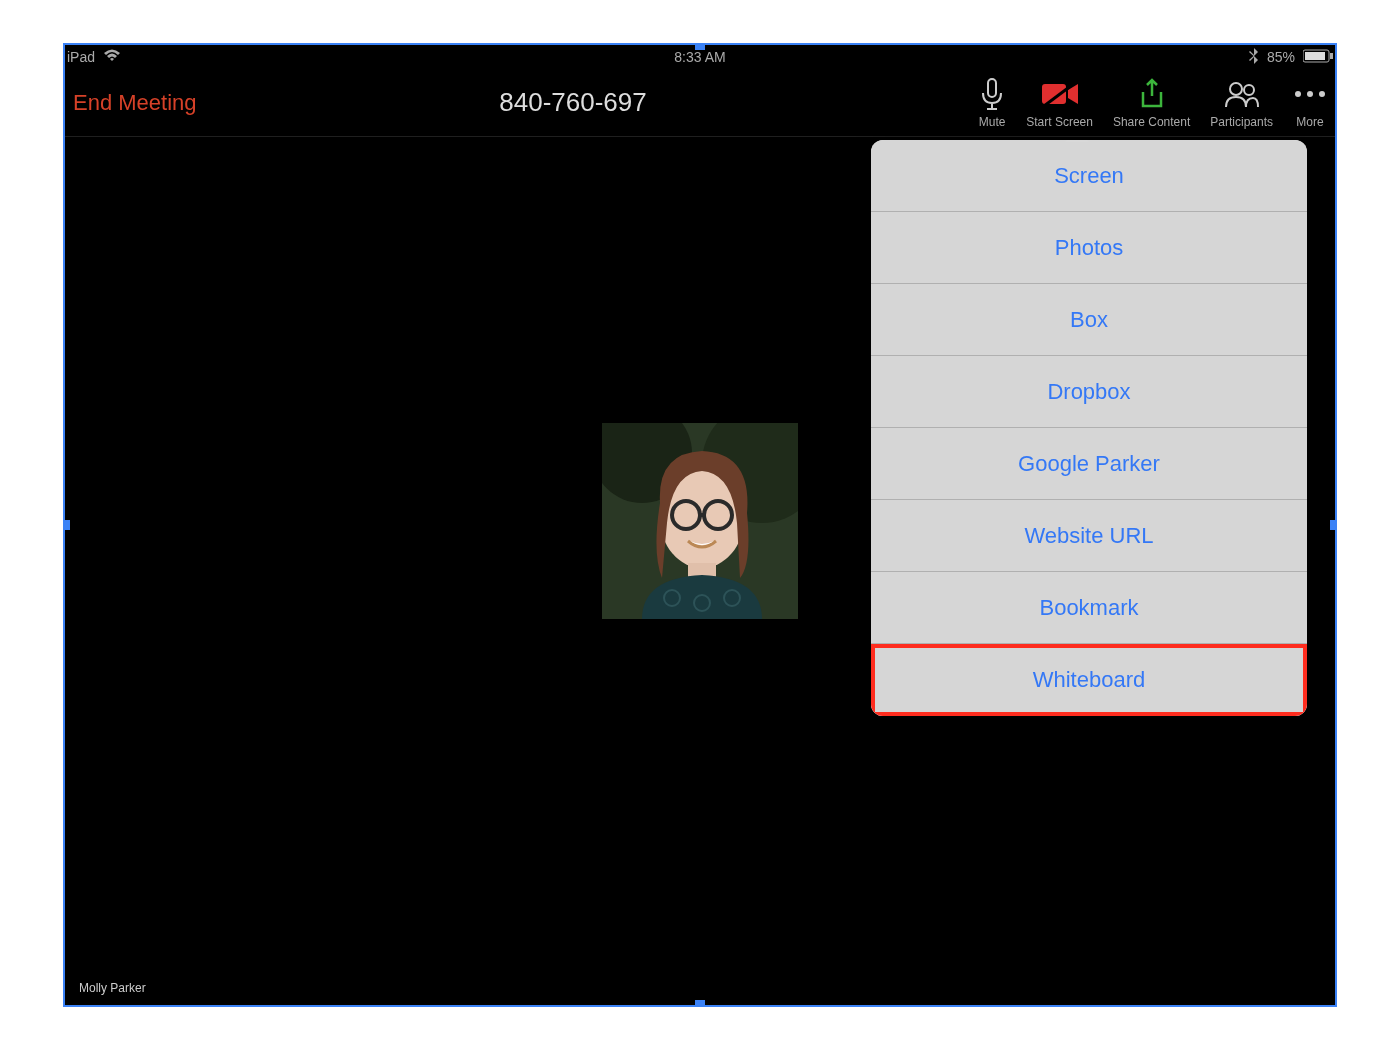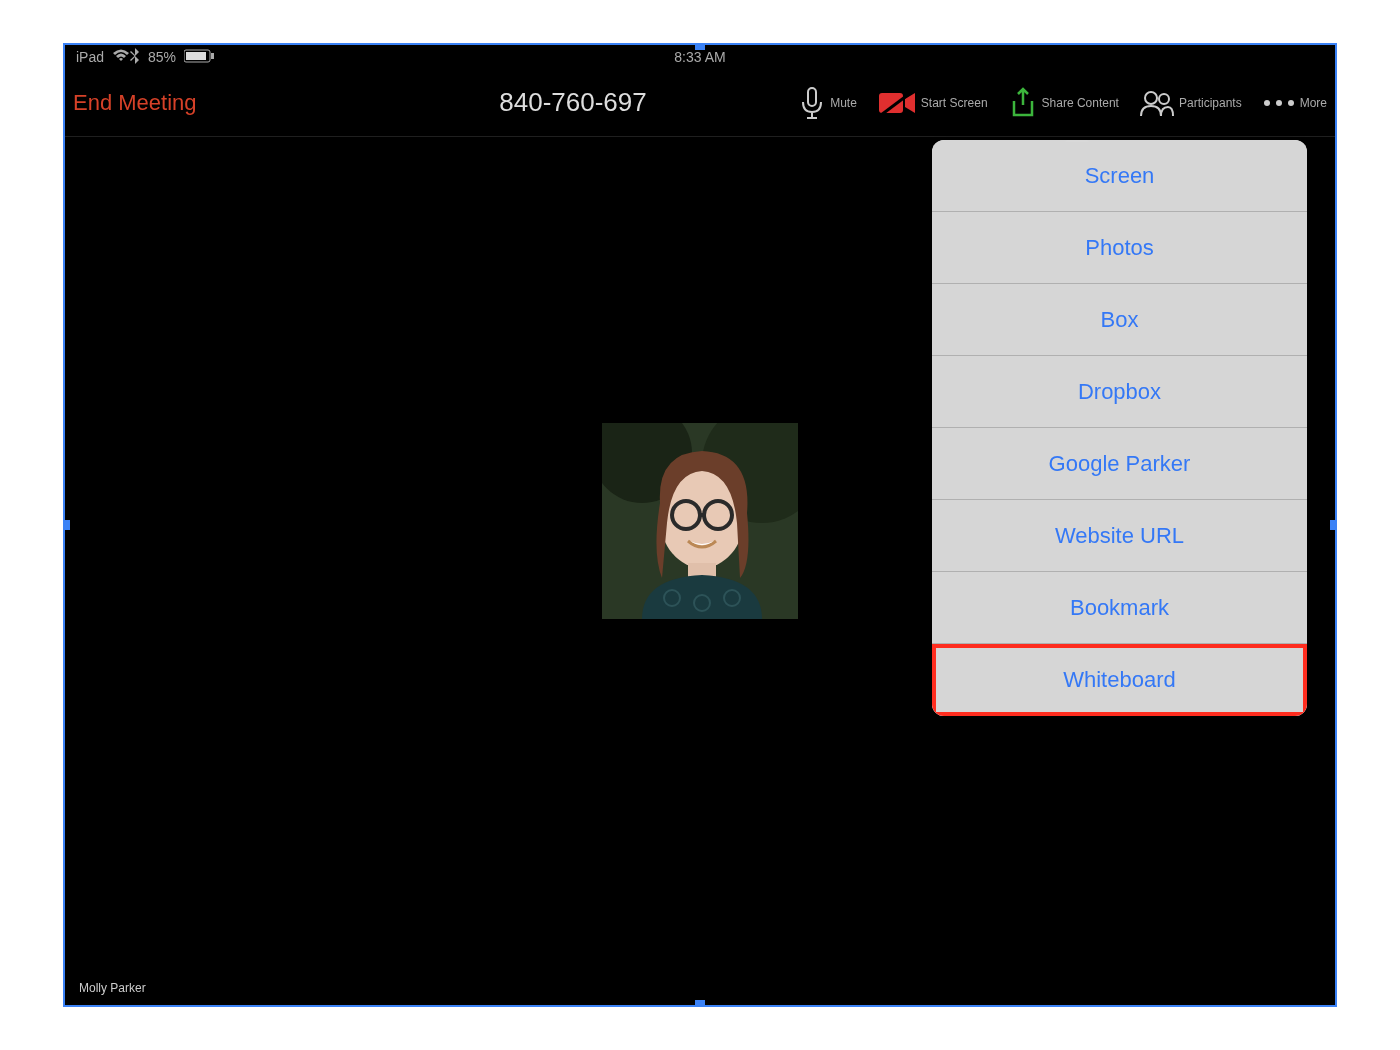--- a/index.html
+++ b/index.html
@@ -33,22 +33,23 @@
     }
     .sh-t { top: -5px; left: 50%; transform: translateX(-50%); }
     .sh-b { bottom: -5px; left: 50%; transform: translateX(-50%); }
     .sh-l { left: -5px; top: 50%; transform: translateY(-50%); }
     .sh-r { right: -5px; top: 50%; transform: translateY(-50%); }
 
     
     .status-bar {
       height: 24px;
       display: flex;
-      align-items: center;
-      padding: 0 11px;
+      justify-content: space-between;
+      align-items: center;
+      padding: 0 2px;
       font-size: 14px;
       color: #aaa;
     }
     .sb-left, .sb-right { display: flex; align-items: center; gap: 8px; }
     .sb-center { position: absolute; left: 50%; transform: translateX(-50%); }
 
     
     .toolbar {
       height: 68px;
       display: flex;
@@ -72,21 +73,21 @@
       font-weight: 400;
     }
     .toolbar-right {
       margin-left: auto;
       display: flex;
       align-items: flex-end;
       gap: 20px;
     }
     .tb-btn {
       display: flex;
-      flex-direction: row;
+      flex-direction: column;
       align-items: center;
       gap: 4px;
       color: #aaa;
       font-size: 12px;
       cursor: pointer;
     }
     .tb-icon { height: 34px; display: flex; align-items: center; justify-content: center;}
 
     
     .avatar-area {
@@ -107,21 +108,21 @@
       left: 14px;
       color: #ccc;
       font-size: 12px;
     }
 
     
     .popover {
       position: absolute;
       top: 95px;
       right: 28px;
-      width: 375px;
+      width: 436px;
       background: #d8d8d8;
       border-radius: 12px;
       overflow: hidden;
       box-shadow: 0 5px 20px rgba(0,0,0,0.4);
     }
     .popover-arrow {
       position: absolute;
       top: -10px;
       right: 218px;
       width: 0;

